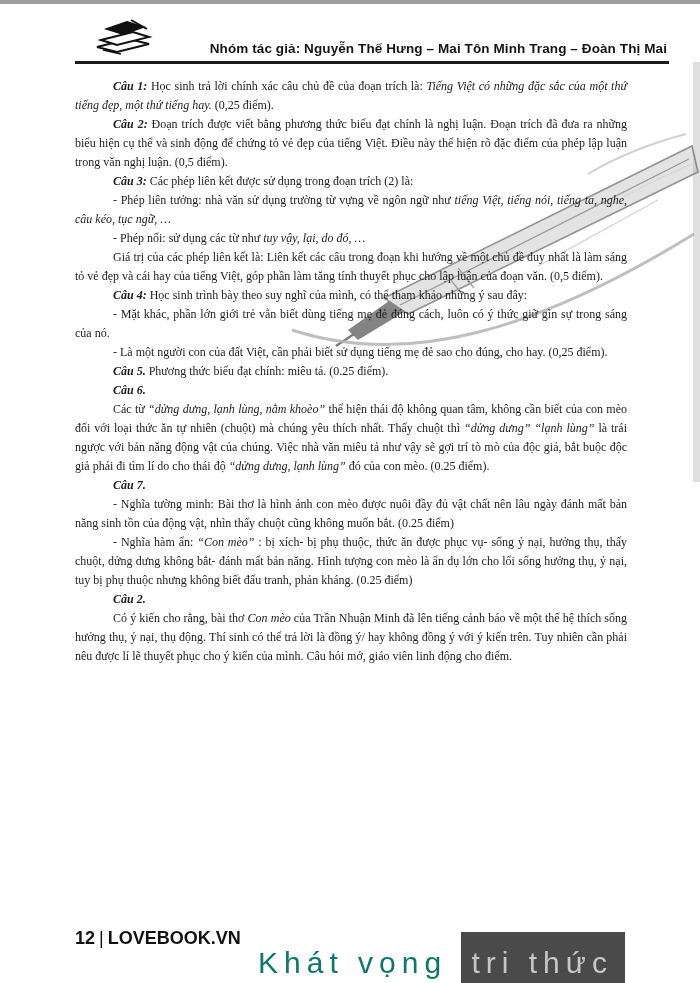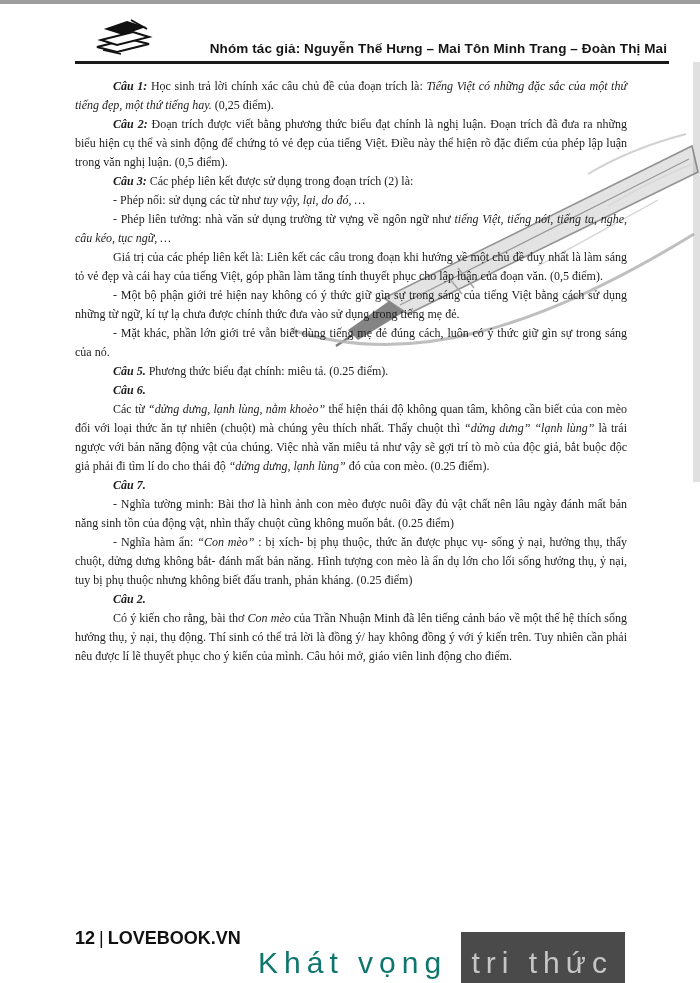--- a/index.html
+++ b/index.html
@@ -88,25 +88,26 @@
       <path d="M300 58 C 330 40 360 28 398 18" stroke="#c2c2c2" stroke-width="2" fill="none"></path>
       <path d="M320 90 C 350 72 375 60 404 48" stroke="#cccccc" stroke-width="1.6" fill="none"></path>
       <path d="M250 150 C 290 128 330 106 370 84" stroke="#c6c6c6" stroke-width="1.4" fill="none"></path>
     </svg>
   </span>
 
   <div class="content">
       <p class="para"><span class="bi">Câu 1:</span><span> Học sinh trả lời chính xác câu chủ đề của đoạn trích là: </span><span class="i">Tiếng Việt có những đặc sắc của một thứ tiếng đẹp, một thứ tiếng hay.</span><span> (0,25 điểm).</span></p>
       <p class="para"><span class="bi">Câu 2:</span><span> Đoạn trích được viết bằng phương thức biểu đạt chính là nghị luận. Đoạn trích đã đưa ra những biểu hiện cụ thể và sinh động để chứng tỏ vẻ đẹp của tiếng Việt. Điều này thể hiện rõ đặc điểm của phép lập luận trong văn nghị luận. (0,5 điểm).</span></p>
       <p class="para"><span class="bi">Câu 3:</span><span> Các phép liên kết được sử dụng trong đoạn trích (2) là:</span></p>
+      <p class="para"><span>- Phép liên tưởng: nhà văn sử dụng trường từ vựng về ngôn ngữ như </span><span class="i">tiếng Việt, tiếng nói, tiếng ta, nghe, câu kéo, tục ngữ, …</span></p>
       <p class="para"><span>- Phép nối: sử dụng các từ như </span><span class="i">tuy vậy, lại, do đó, …</span></p>
-      <p class="para"><span>- Phép liên tưởng: nhà văn sử dụng trường từ vựng về ngôn ngữ như </span><span class="i">tiếng Việt, tiếng nói, tiếng ta, nghe, câu kéo, tục ngữ, …</span></p>
       <p class="para"><span>Giá trị của các phép liên kết là: Liên kết các câu trong đoạn khi hướng về một chủ đề duy nhất là làm sáng tỏ vẻ đẹp và cái hay của tiếng Việt, góp phần làm tăng tính thuyết phục cho lập luận của đoạn văn. (0,5 điểm).</span></p>
-      <p class="para"><span>- Một bộ phận giới trẻ hiện nay không có ý thức giữ gìn sự trong sáng của tiếng Việt bằng cách sử dụng những từ ngữ, kí tự lạ chưa được chính thức đưa vào sử dụng trong tiếng mẹ đẻ.</span></p>
+      <p class="para"><span class="bi">Câu 4:</span><span> Học sinh trình bày theo suy nghĩ của mình, có thể tham khảo những ý sau đây:</span></p>
       <p class="para"><span>- Mặt khác, phần lớn giới trẻ vẫn biết dùng tiếng mẹ đẻ đúng cách, luôn có ý thức giữ gìn sự trong sáng của nó.</span></p>
+      <p class="para"><span>- Là một người con của đất Việt, cần phải biết sử dụng tiếng mẹ đẻ sao cho đúng, cho hay. (0,25 điểm).</span></p>
       <p class="para"><span class="bi">Câu 5.</span><span> Phương thức biểu đạt chính: miêu tả. (0.25 điểm).</span></p>
       <p class="para"><span class="bi">Câu 6.</span></p>
       <p class="para"><span>Các từ </span><span class="i">“dửng dưng, lạnh lùng, nằm khoèo”</span><span> thể hiện thái độ không quan tâm, không cần biết của con mèo đối với loại thức ăn tự nhiên (chuột) mà chúng yêu thích nhất. Thấy chuột thì </span><span class="i">“dửng dưng”</span><span> </span><span class="i">“lạnh lùng”</span><span> là trái ngược với bản năng động vật của chúng. Việc nhà văn miêu tả như vậy sẽ gợi trí tò mò của độc giả, bắt buộc độc giả phải đi tìm lí do cho thái độ </span><span class="i">“dửng dưng, lạnh lùng”</span><span> đó của con mèo. (0.25 điểm).</span></p>
       <p class="para"><span class="bi">Câu 7.</span></p>
       <p class="para"><span>- Nghĩa tường minh: Bài thơ là hình ảnh con mèo được nuôi đầy đủ vật chất nên lâu ngày đánh mất bản năng sinh tồn của động vật, nhìn thấy chuột cũng không muốn bắt. (0.25 điểm)</span></p>
       <p class="para"><span>- Nghĩa hàm ẩn: </span><span class="i">“Con mèo”</span><span> : bị xích- bị phụ thuộc, thức ăn được phục vụ- sống ỷ nại, hưởng thụ, thấy chuột, dửng dưng không bắt- đánh mất bản năng. Hình tượng con mèo là ẩn dụ lớn cho lối sống hưởng thụ, ỷ nại, tuy bị phụ thuộc nhưng không biết đấu tranh, phản kháng. (0.25 điểm)</span></p>
       <p class="para"><span class="bi">Câu 2.</span></p>
       <p class="para"><span>Có ý kiến cho rằng, bài thơ </span><span class="i">Con mèo</span><span> của Trần Nhuận Minh đã lên tiếng cảnh báo về một thế hệ thích sống hưởng thụ, ỷ nại, thụ động. Thí sinh có thể trả lời là đồng ý/ hay không đồng ý với ý kiến trên. Tuy nhiên cần phải nêu được lí lẽ thuyết phục cho ý kiến của mình. Câu hỏi mở, giáo viên linh động cho điểm.</span></p>
     </div>
 

